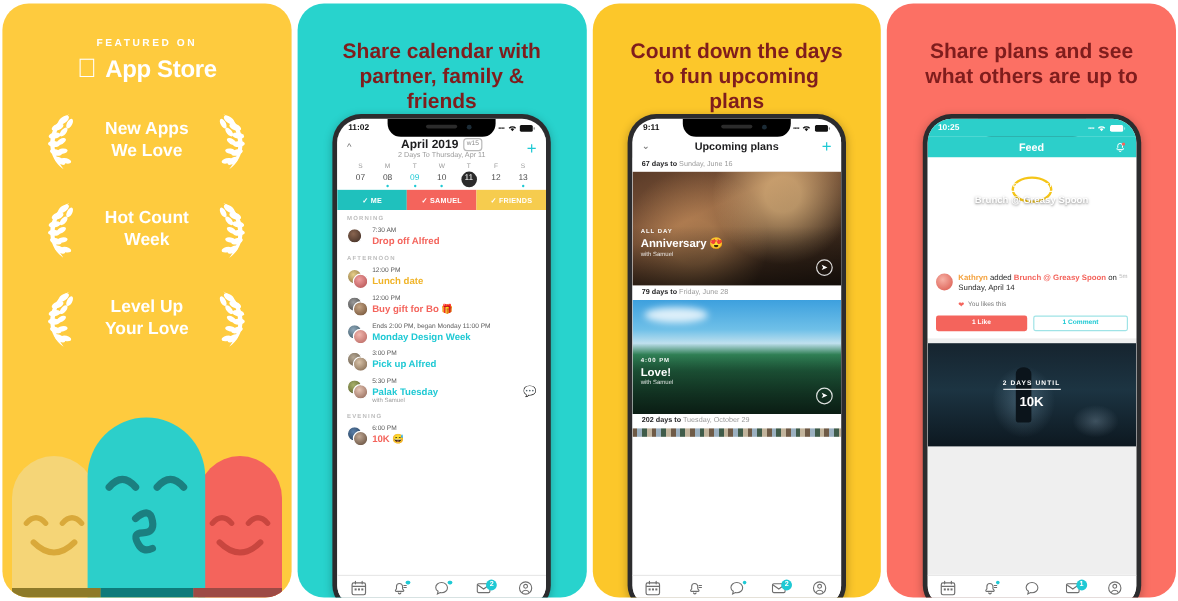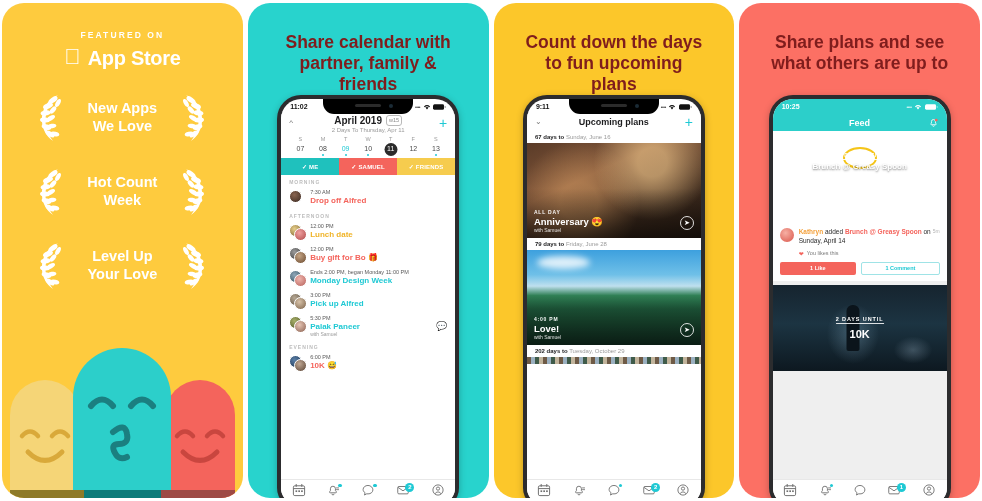--- a/index.html
+++ b/index.html
@@ -167,21 +167,21 @@
   .up-title { text-align: center; font-size: 9px; font-weight: bold; color: #1d1d1f; }
   .up-chev { position: absolute; left: 8px; top: 3px; color: #7a7a7a; font-size: 8px; }
   .up-plus { position: absolute; right: 8px; top: 1px; color: #1fc9d4; font-size: 14px; font-weight: 300; line-height: 1; }
   .up-scroll { flex: 1; overflow: hidden; background: #fff; }
   .up-meta { font-size: 6px; padding: 3px 8px 3px; background: #fff; }
   .up-meta b { color: #1d1d1f; }
   .up-meta span { color: #9b9b9b; }
   .up-card { position: relative; height: 95px; overflow: hidden; }
   .up-card .img { position: absolute; inset: 0; }
   .up-grad { position: absolute; inset: 0; background: linear-gradient(to top, rgba(0,0,0,.55) 0%, rgba(0,0,0,0) 52%); }
-  .up-cap { position: absolute; left: 7px; bottom: 5px; color: #fff; }
+  .up-cap { position: absolute; left: 7px; bottom: 23px; color: #fff; }
   .up-cap .allday { font-size: 5px; letter-spacing: .8px; font-weight: bold; opacity: .95; }
   .up-cap .name { font-size: 9.5px; font-weight: bold; margin-top: 0.5px; }
   .up-cap .with { font-size: 5px; opacity: .85; margin-top: 0.5px; }
   .up-ring { position: absolute; right: 7px; bottom: 8px; width: 14px; height: 14px; border-radius: 50%; border: 1px solid rgba(255,255,255,.85); display: flex; align-items: center; justify-content: center; color: #fff; font-size: 7px; }
 
   
   .img-dinner { background:
      radial-gradient(circle at 72% 20%, rgba(255,214,150,.55) 0 10%, transparent 40%),
      radial-gradient(circle at 30% 62%, rgba(255,190,120,.35) 0 14%, transparent 45%),
      linear-gradient(155deg,#5a3b28 0%,#82573a 35%,#3d2a1d 72%,#2a1d14 100%); }
@@ -496,21 +496,21 @@
               <div class="evt-title t-teal">Pick up Alfred</div>
             </div>
           </div>
           <div class="evt">
             <div class="ava-wrap">
               <span class="ava ava-a" style="background:radial-gradient(circle at 40% 35%,#a8b06a,#4e5524)"></span>
               <span class="ava ava-b" style="background:radial-gradient(circle at 40% 35%,#e6c5b4,#8a6050)"></span>
             </div>
             <div class="evt-body">
               <div class="evt-time">5:30 PM</div>
-              <div class="evt-title t-teal">Palak Paneer</div>
+              <div class="evt-title t-teal">Palak Tuesday</div>
               <div class="evt-with">with Samuel</div>
             </div>
             <span class="evt-bubble">💬</span>
           </div>
 
           <div class="evt-sec">EVENING</div>
           <div class="evt">
             <div class="ava-wrap">
               <span class="ava ava-a" style="background:radial-gradient(circle at 40% 35%,#5a7fa8,#1d3550)"></span>
               <span class="ava ava-b" style="background:radial-gradient(circle at 40% 35%,#c0a894,#5a4434)"></span>

